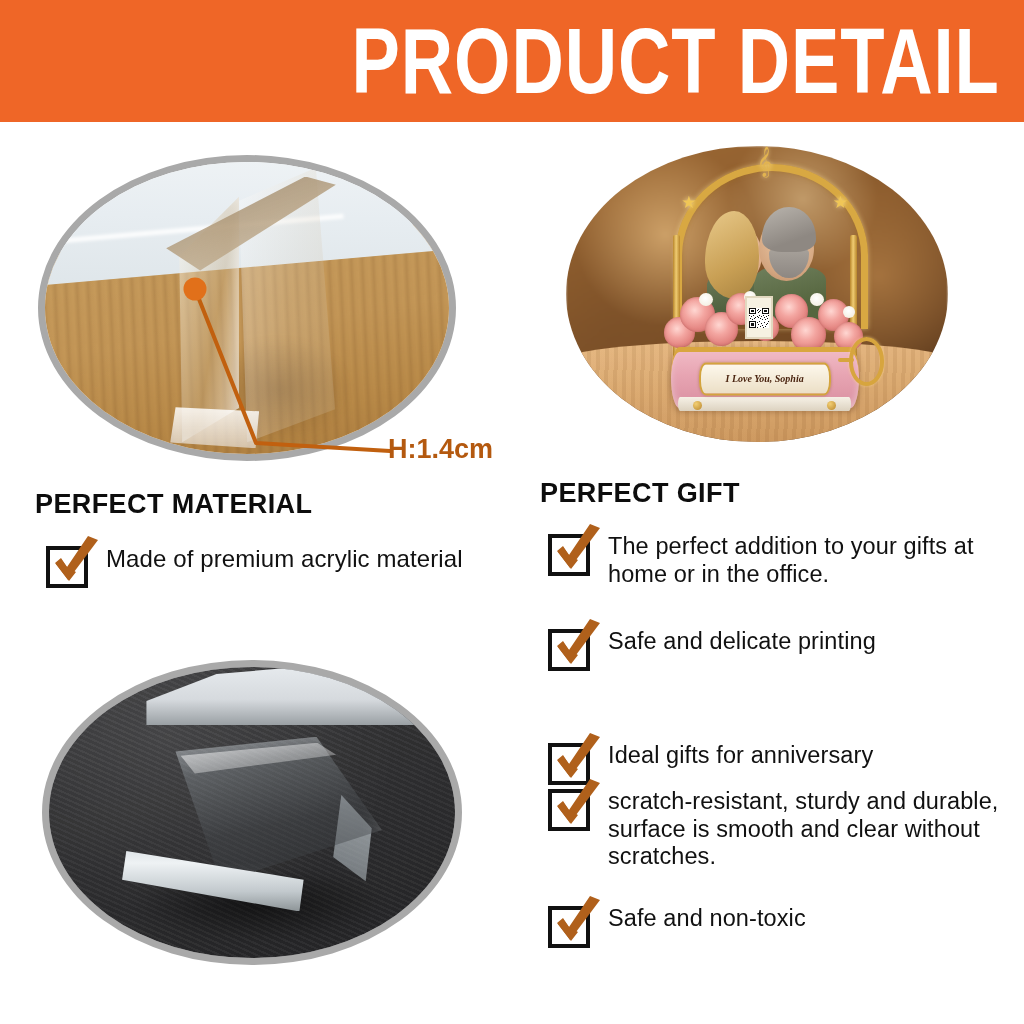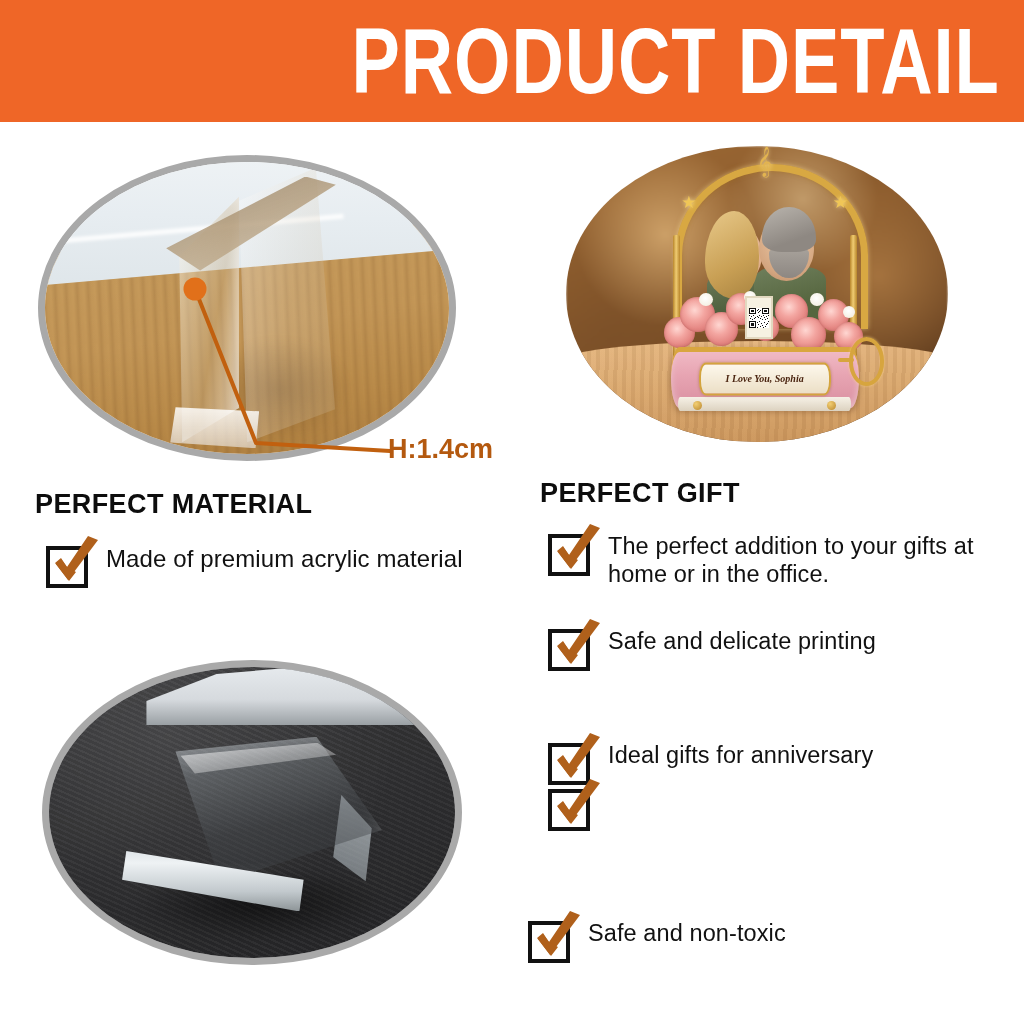--- a/index.html
+++ b/index.html
@@ -330,21 +330,21 @@
     letter-spacing:.1px;
     max-width:430px;
   }
 
   #b-acrylic{left:46px;top:545px;}
   #b-acrylic .btext{font-size:24px;max-width:470px;}
   #b-g1{left:548px;top:533px;}
   #b-g2{left:548px;top:628px;}
   #b-g3{left:548px;top:706px;margin-top:36px;}
   #b-g4{left:548px;top:788px;}
-  #b-g5{left:528px;top:905px;margin-top:15px;}
+  #b-g5{left:548px;top:905px;}
 </style>
 </head>
 <body>
 
 <div id="page">
 
   <div class="banner" style="background: rgb(239, 102, 39);">
     <div class="banner-title" style="color: rgb(255, 255, 255);">PRODUCT DETAIL</div>
   </div>
 
@@ -536,20 +536,21 @@
     <div class="btext">Ideal gifts for anniversary</div>
   </div>
 
   <div class="bullet" id="b-g4">
     <div class="cbox">
       <svg viewBox="0 0 58 56">
         <path d="M8 28 L20 44 L50 4 L40 0 L19 31 L13 23 Z" fill="#b0601b"></path>
         <path d="M7 27 L21 45 L28 36 L19 31 L13 22 Z" fill="#b0601b"></path>
       </svg>
     </div>
+    <div class="btext">scratch-resistant, sturdy and durable, surface is smooth and clear without scratches.</div>
   </div>
 
   <div class="bullet" id="b-g5">
     <div class="cbox">
       <svg viewBox="0 0 58 56">
         <path d="M8 28 L20 44 L50 4 L40 0 L19 31 L13 23 Z" fill="#b0601b"></path>
         <path d="M7 27 L21 45 L28 36 L19 31 L13 22 Z" fill="#b0601b"></path>
       </svg>
     </div>
     <div class="btext">Safe and non-toxic</div>

